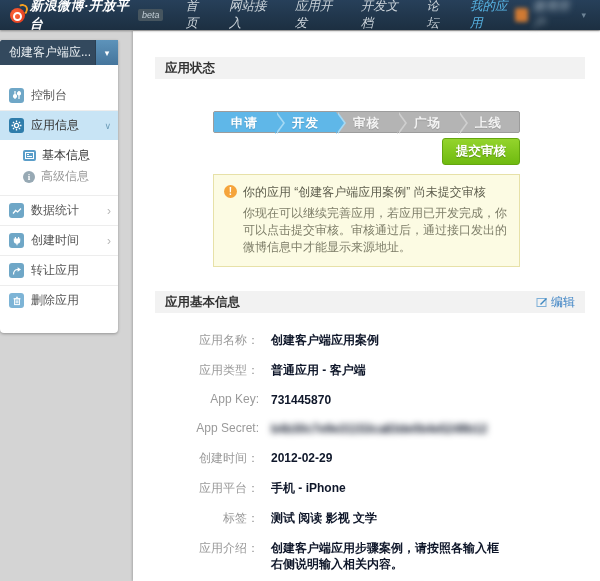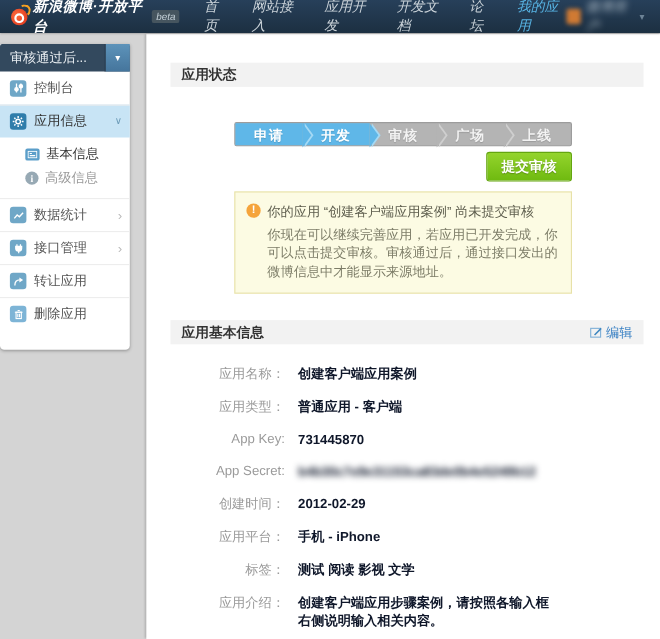--- a/index.html
+++ b/index.html
@@ -63,21 +63,21 @@
   }
   .sb-header-title {
     color:#e9eef2; font-size:12px; padding-left:9px; flex:1;
     white-space:nowrap; overflow:hidden;
   }
   .sb-header-drop {
     width:23px; height:25px; background:linear-gradient(#5d93ba,#45759c);
     border-left:1px solid #2b3f52; display:flex; align-items:center;
     justify-content:center; color:#fff; font-size:9px; cursor:pointer;
   }
-  .sb-menu { }
+  .sb-menu { padding-top:15px; }
   .sb-item {
     height:30px; display:flex; align-items:center; gap:7px;
     padding-left:9px; color:#555; cursor:pointer;
     border-top:1px solid #ededed; font-size:12px;
   }
   .sb-item.active { background:#c8e4f5; color:#333; }
   .sb-icon {
     width:15px; height:15px; border-radius:3px; background:#6fa7c7;
     display:flex; align-items:center; justify-content:center; flex-shrink:0;
   }
@@ -193,21 +193,21 @@
   </div>
   <div class="userbox">
     <span class="user-avatar"></span>
     <span class="user-name">微博用户</span>
     <span class="user-caret">▾</span>
   </div>
 </div>
 
 <div class="sidebar">
   <div class="sb-header">
-    <span class="sb-header-title">审核通过后...</span>
+    <span class="sb-header-title">创建客户端应...</span>
     <span class="sb-header-drop">▾</span>
   </div>
   <div class="sb-menu">
 
     <div class="sb-item" style="border-top:none">
       <span class="sb-icon">
         <svg width="10" height="10" viewBox="0 0 10 10">
             <g stroke="#fff" stroke-width="1.2" fill="#fff">
         <line x1="3" y1="1" x2="3" y2="9"></line>
               <line x1="7" y1="1" x2="7" y2="9"></line>
@@ -263,21 +263,21 @@
     <div class="sb-item">
       <span class="sb-icon">
         <svg width="10" height="10" viewBox="0 0 10 10">
             <g stroke="#fff" stroke-width="1.1" fill="none">
         <path d="M3.4 1v2M6.6 1v2"></path>
               <path d="M2.3 3h5.4v1.6a2.7 2.7 0 0 1-5.4 0z" fill="#fff"></path>
               <path d="M5 7v2.3"></path>
             </g>
           </svg>
       </span>
-      <span>接口管理</span>
+      <span>创建时间</span>
       <span class="sb-caret-right">›</span>
     </div>
 
     <div class="sb-item">
       <span class="sb-icon">
         <svg width="10" height="10" viewBox="0 0 10 10">
             <g fill="#fff">
         <path d="M1.5 8.5C1.5 5 3.5 3.5 6 3.5" stroke="#fff" stroke-width="1.2" fill="none"></path>
         <polygon points="5.6,1.2 9,3.5 5.6,5.8"></polygon>
             </g>

